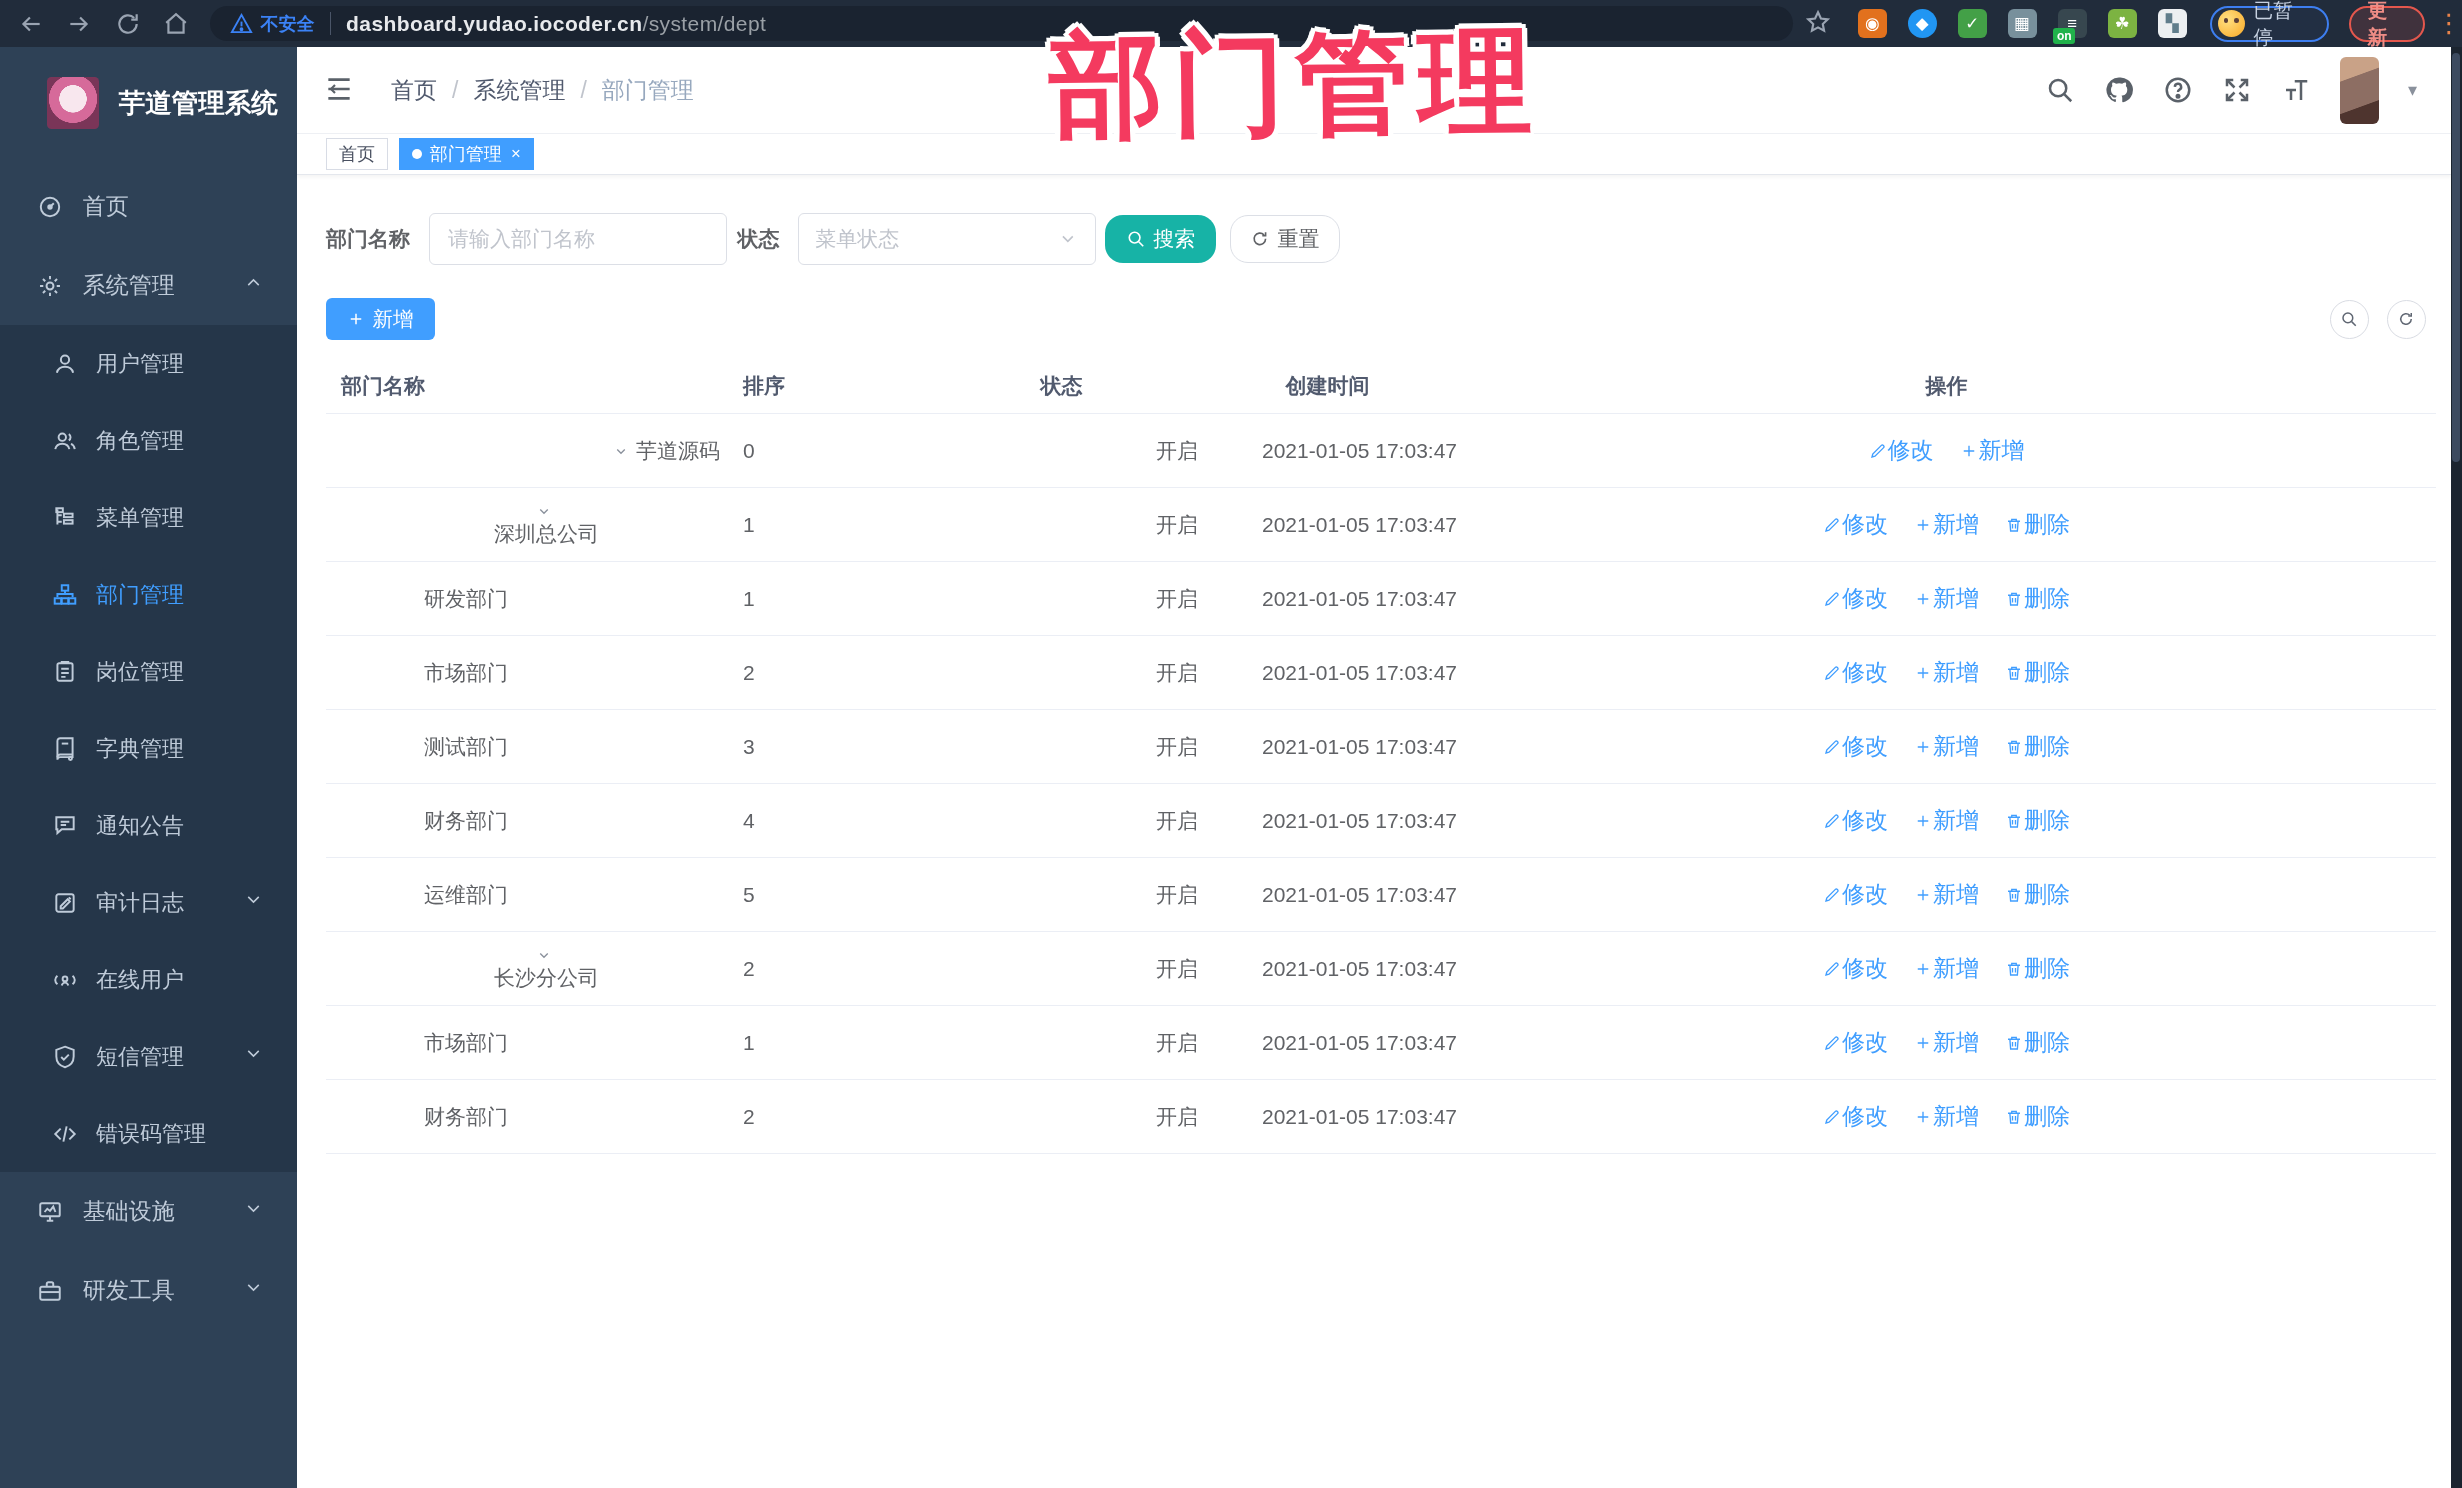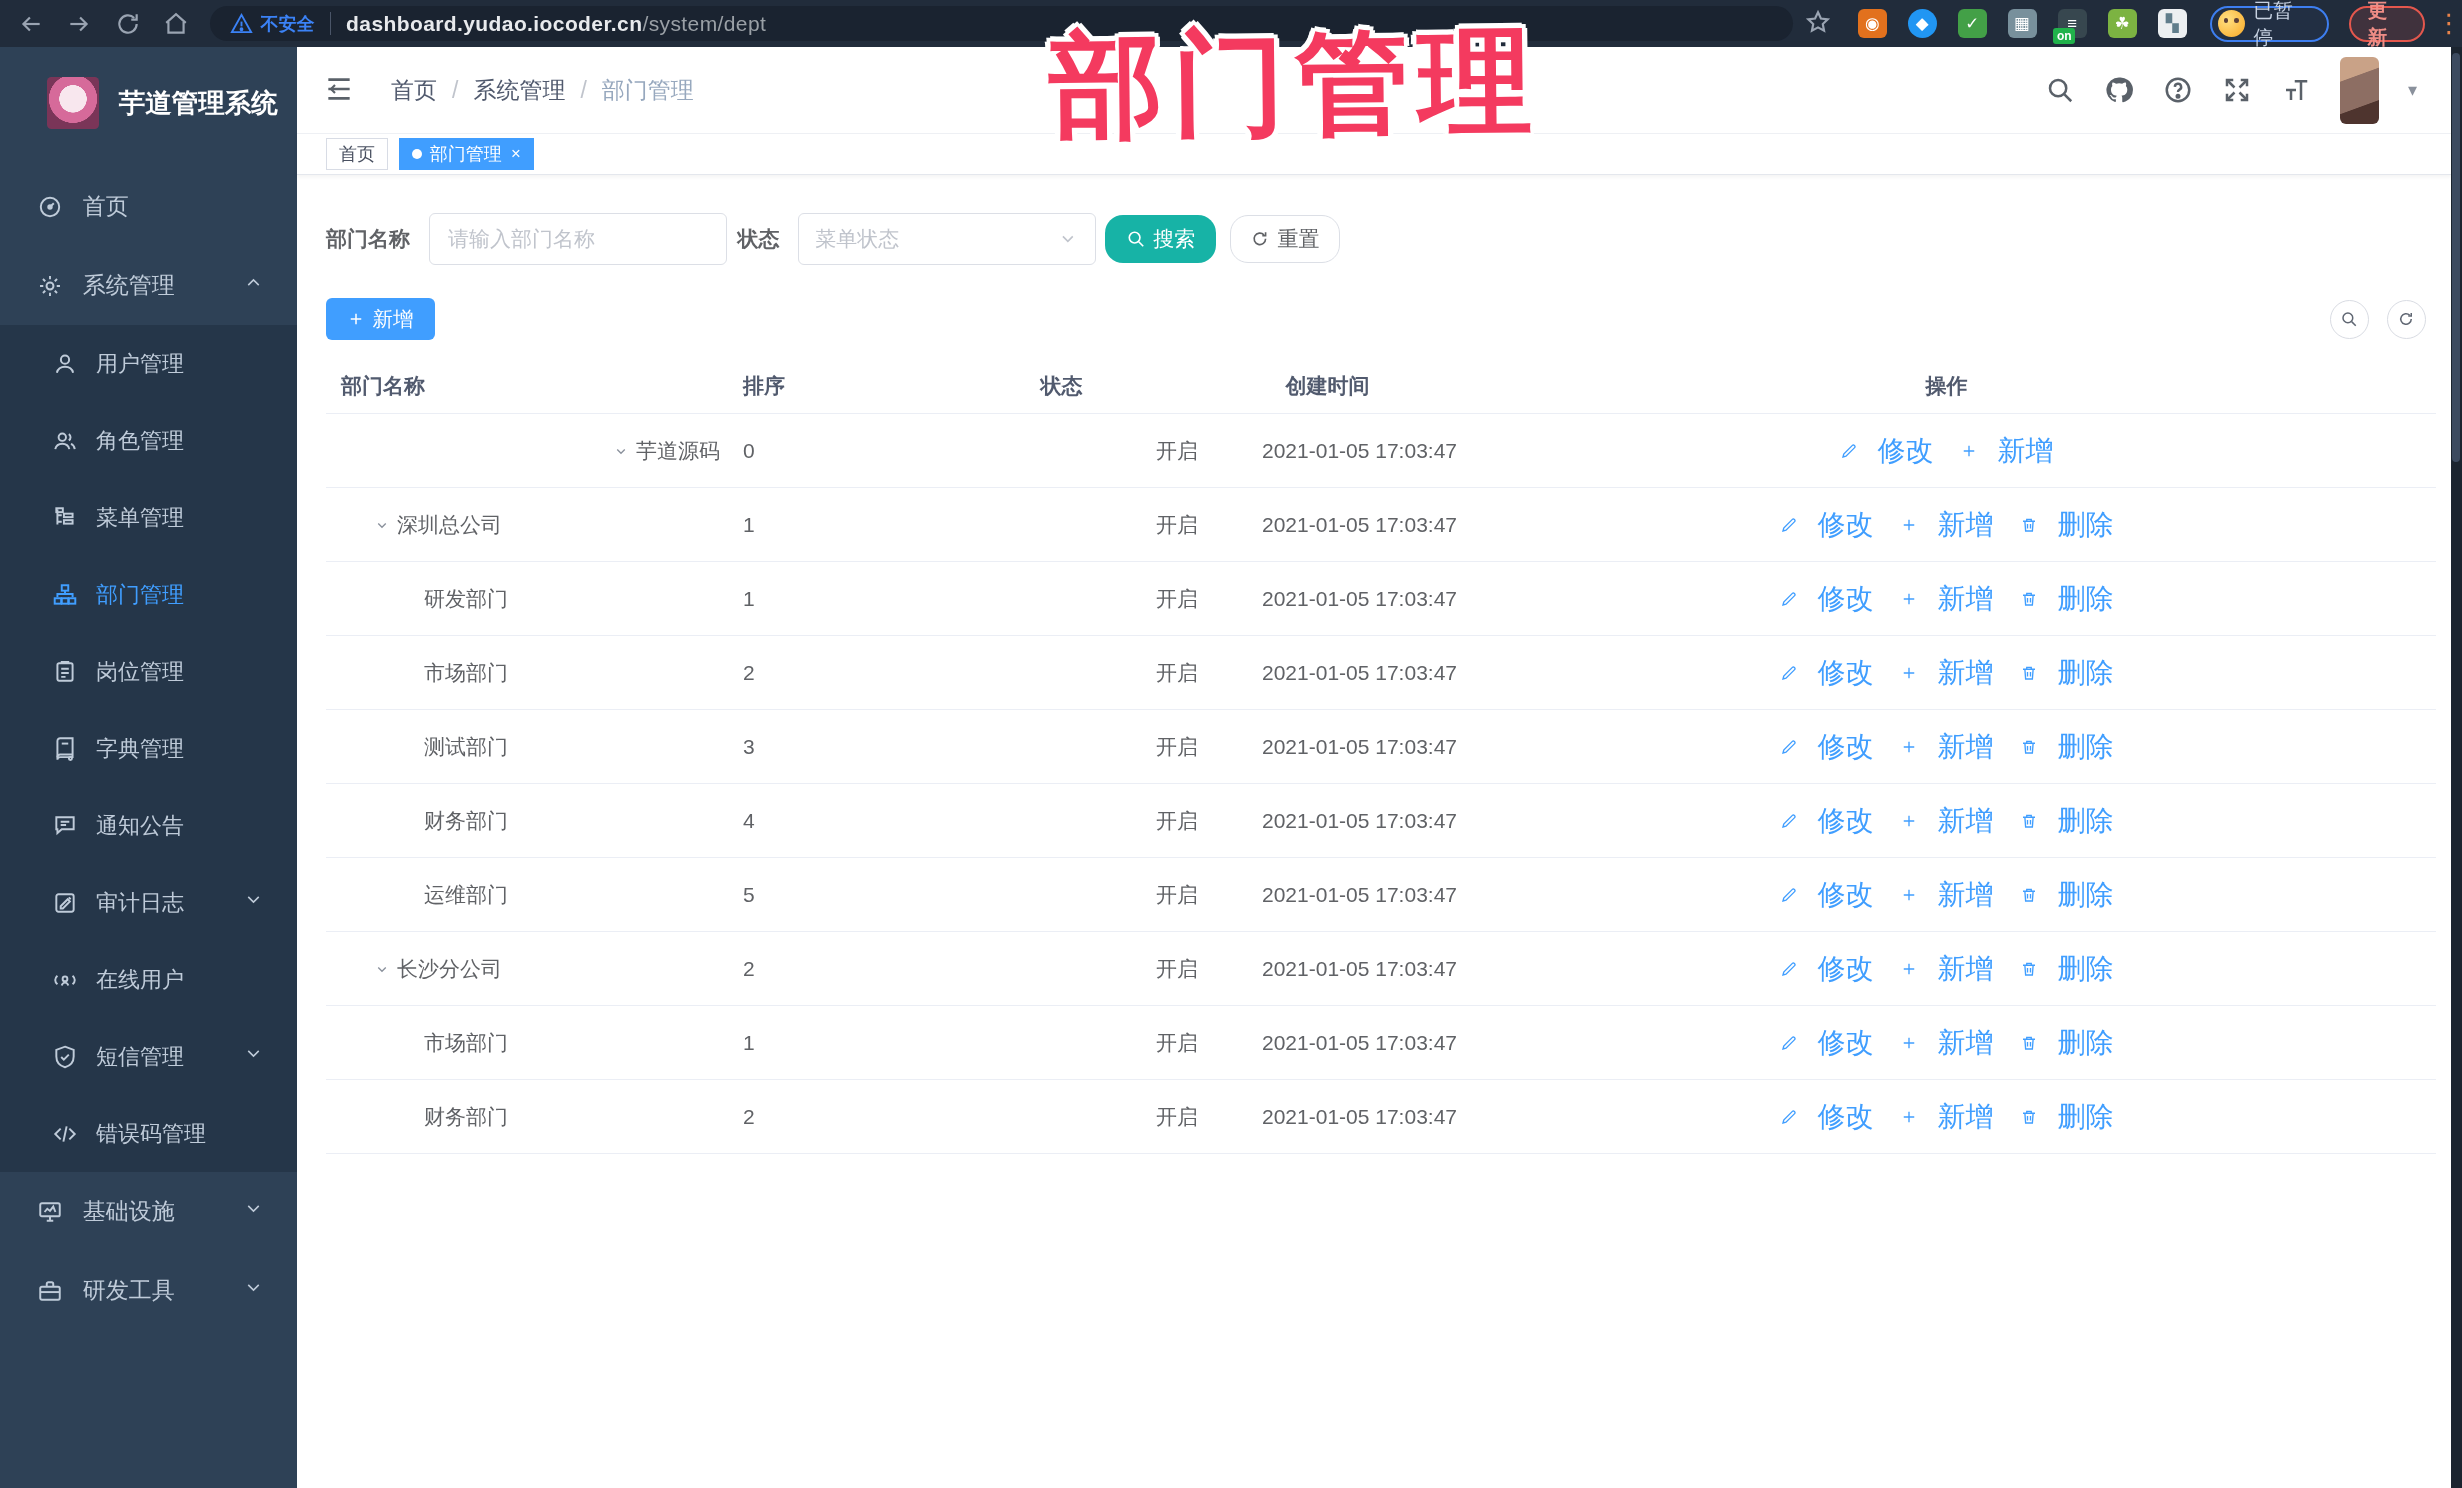--- a/index.html
+++ b/index.html
@@ -117,25 +117,25 @@
   .table { margin-top:18px; width:2110px; }
   .tr, .thead { display:grid; grid-template-columns:394px 205px 273px 259px 1fr; align-items:center; }
   .thead { height:56px; border-bottom:1.5px solid #ebeef5; color:#515a6e; font-size:21px; font-weight:bold; }
   .thead .th1 { padding-left:15px; }
   .thead .th2 { padding-left:23px; }
   .thead .th3, .thead .th4, .thead .th5 { text-align:center; }
   .tr { height:74px; border-bottom:1.5px solid #ebeef5; font-size:21px; color:#606266; }
   .td-name { display:flex; align-items:center; }
   .td-name .caret { color:#8a919c; display:flex; margin-right:6px; }
   .td-name .caret svg { width:18px; height:18px; }
-  .ind-1 { padding-left:23px;justify-content:flex-end; } .ind-2 { padding-left:47px; } .ind-3 { padding-left:98px; }
+  .ind-1 { padding-left:23px;justify-content:flex-end; } .ind-2 { padding-left:47px;flex-direction:column; } .ind-3 { padding-left:98px; }
   .td-sort { padding-left:23px; }
   .td-status, .td-time { text-align:right; }
   .td-actions { display:flex; justify-content:center; gap:26px; }
-  .act { color:var(--accent,#409eff); display:flex; align-items:center; gap:20px; font-size:28px; cursor:pointer; }
+  .act { color:var(--accent,#409eff); display:flex; align-items:center; gap:1px; font-size:23px; cursor:pointer; }
   .act svg { width:18px; height:18px; }
 
   
   .scroll-strip { position:absolute; right:0; top:47px; width:11.4px; height:1441px; background:#1b242f; z-index:6; }
   .scroll-thumb { position:absolute; top:6px; left:1.5px; width:8.3px; height:409px; border-radius:4.5px; background:#3c4a5f; }
 </style>
 </head>
 <body>
 
 <div class="browser-bar">

